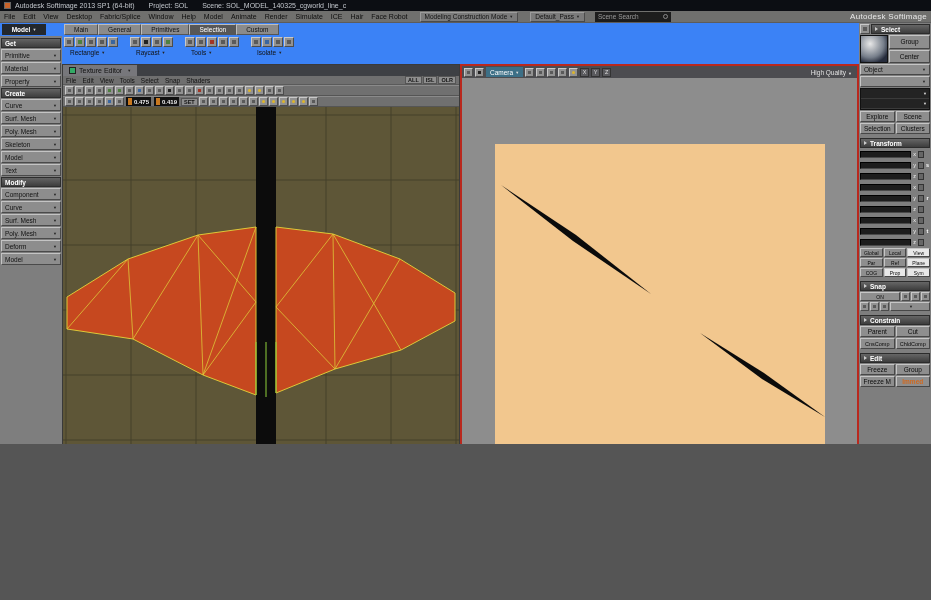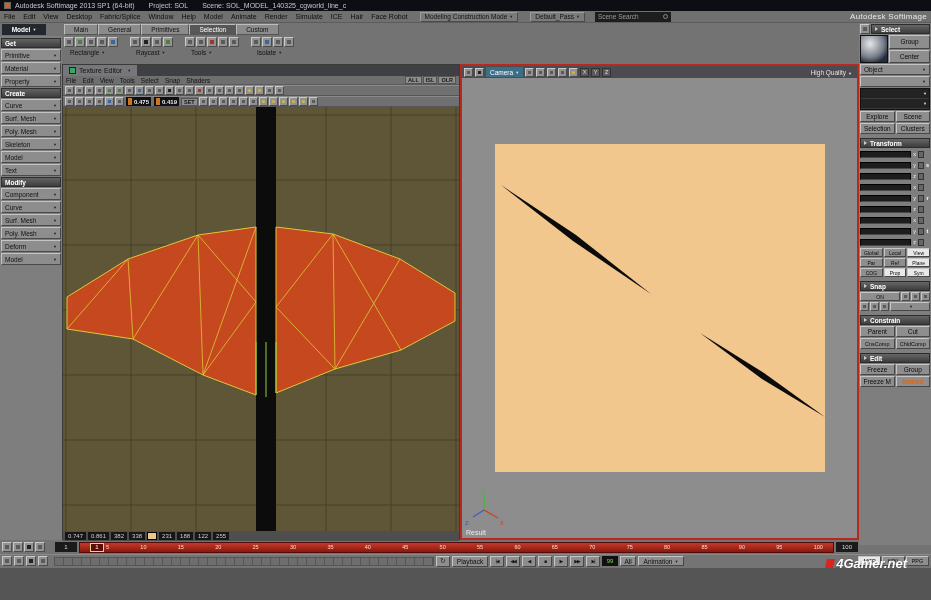--- a/index.html
+++ b/index.html
@@ -1,18 +1,18 @@
 <!DOCTYPE html>
 <html><head>
 <meta charset="utf-8">
 <style>
   *{margin:0;padding:0;box-sizing:border-box;}
   html,body{width:931px;height:600px;overflow:hidden;}
   body{font-family:"Liberation Sans",sans-serif;background:#555;}
-  #app{position:relative;width:931px;height:568px;background:#737373;font-size:8px;color:#111;overflow:hidden;}
+  #app{position:relative;width:931px;height:444px;background:#3b82f6;font-size:8px;color:#111;overflow:hidden;}
 
   
   .btn{background:#8e8e8e;border:1px solid;border-color:#c6c6c6 #474747 #474747 #c6c6c6;font-size:6.5px;color:#0a0a0a;display:flex;align-items:center;justify-content:center;white-space:nowrap;}
   .btn.on{background:#e8e8e8;}
   .hdr{background:linear-gradient(#666,#3d3d3d);border:1px solid #2c2c2c;color:#fff;font-size:6.5px;font-weight:bold;display:flex;align-items:center;padding:0 3px;height:10px;}
   .hdr::before{content:"";width:0;height:0;border-left:3px solid #ccc;border-top:2px solid transparent;border-bottom:2px solid transparent;margin-right:3px;}
   .ic{width:10px;height:10px;background:#929292;border:1px solid;border-color:#c9c9c9 #4c4c4c #4c4c4c #c9c9c9;position:relative;flex:none;}
   .ic::after{content:"";position:absolute;inset:2px;background:#5a5a5a;}
   .ic.g::after{background:#4e8040;}
   .ic.y::after{background:#ddb52a;border-radius:50%;}

